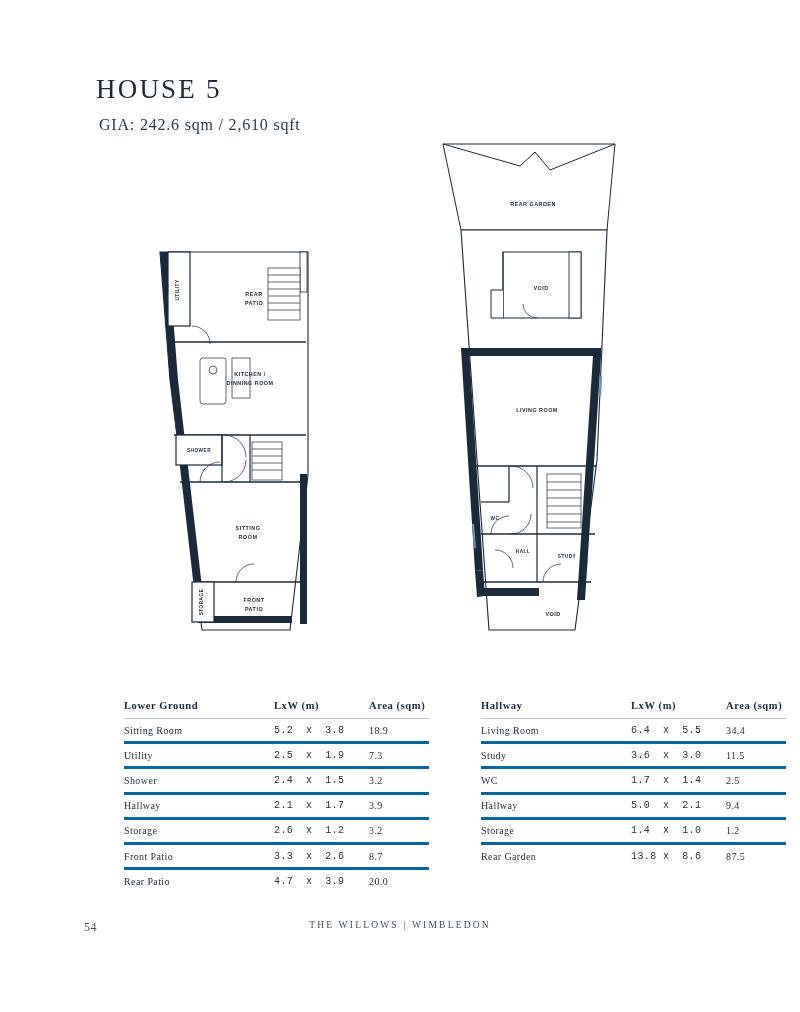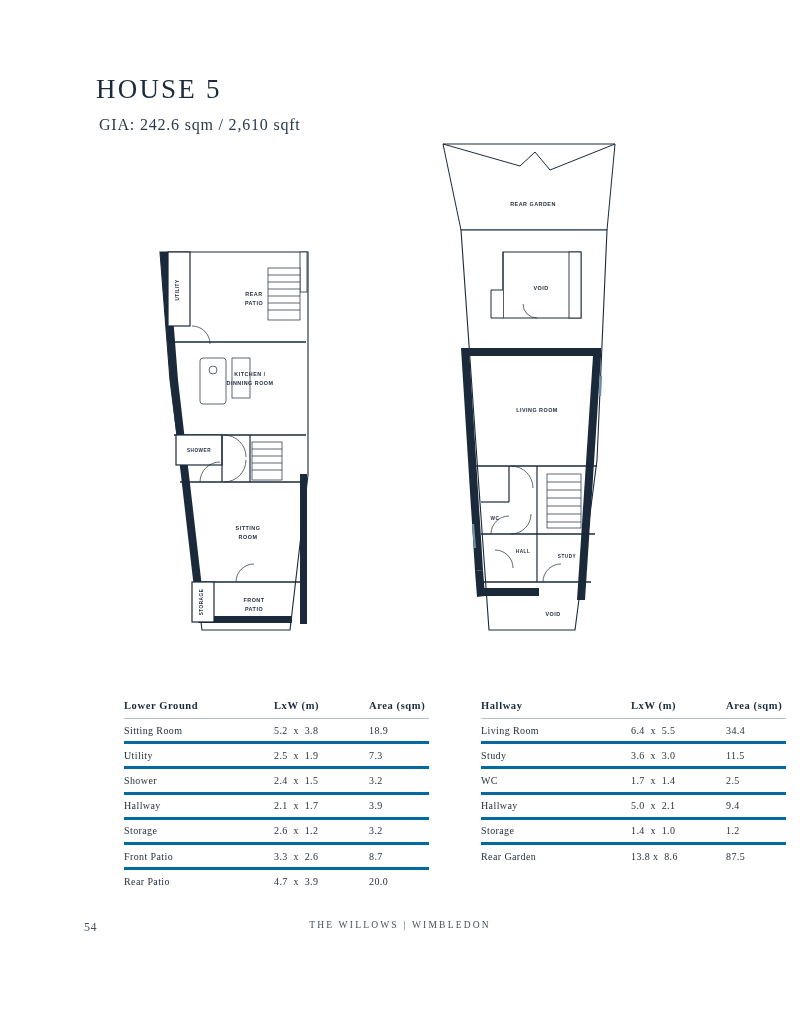--- a/index.html
+++ b/index.html
@@ -88,21 +88,21 @@
     color: #27323f;
     padding: 5.6px 0 5.6px 0;
     border-bottom: 3px solid #0369a1;
     vertical-align: top;
   }
   .table tr:last-child td { border-bottom: none; }
   .col-name { width: 150px; }
   .col-dims { width: 95px; }
   .col-area { width: 60px; }
 
-  .dims-cell { white-space: pre; }
+  .dims-cell { white-space: pre; font-family: Liberation Mono, monospace; }
 
   
   .page-number {
     position: absolute;
     left: 84px;
     top: 920px;
     font-size: 12px;
     font-family: "Liberation Serif", serif;
     letter-spacing: 0.6px;
     color: #46525f;

